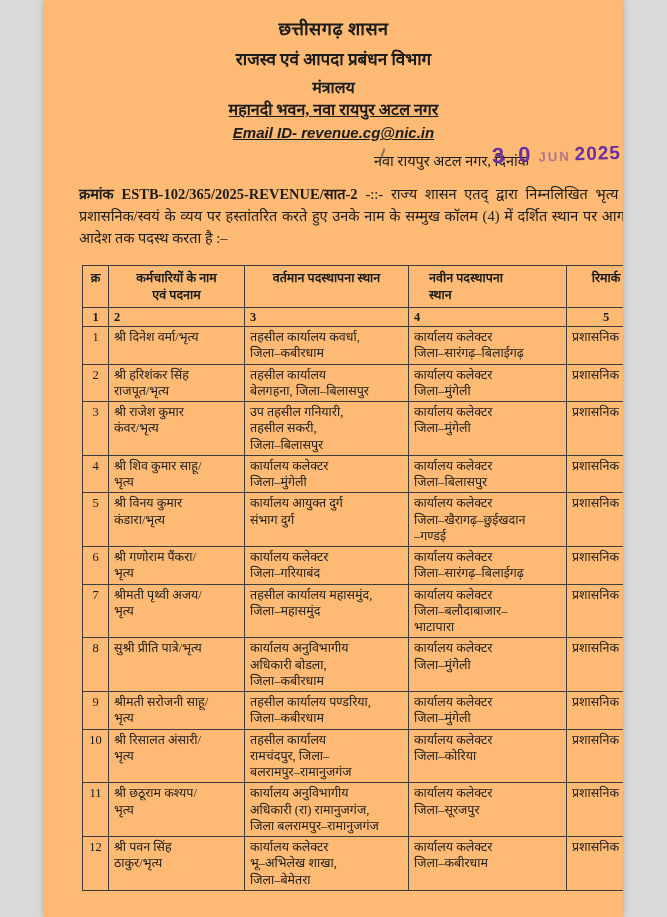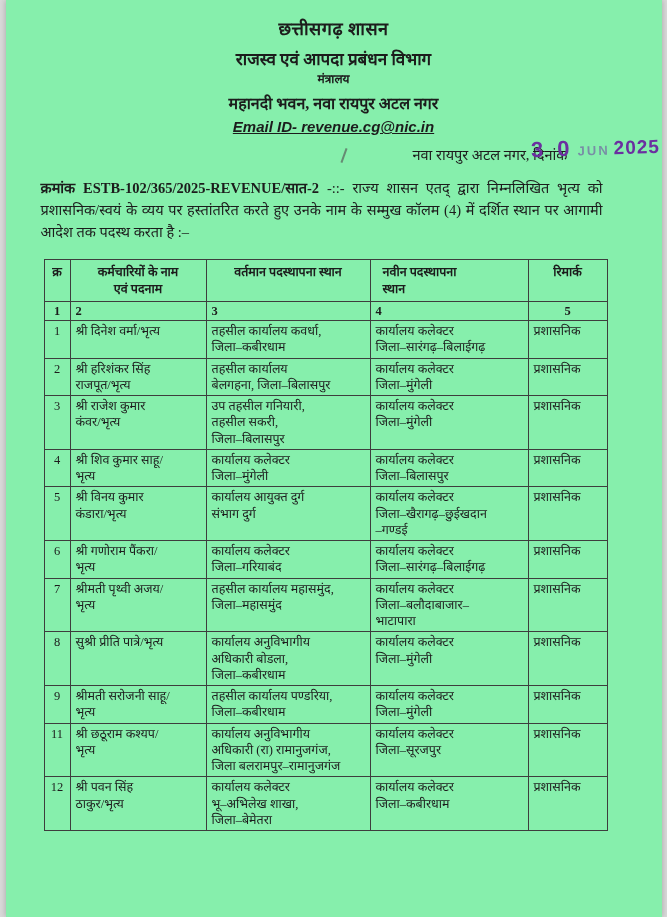--- a/index.html
+++ b/index.html
@@ -1,26 +1,26 @@
 <!DOCTYPE html>
 <html><head>
 <meta charset="utf-8">
 <style>
   html,body { margin:0; padding:0; background:#d9d9d9; }
   .page {
-    width:656px; height:917px; margin:0 auto; background:#86efac;
+    width:579px; height:917px; margin:0 auto; background:#fdba74;
     color:#1c1c1c; position:relative; overflow:hidden; box-sizing:border-box;
     font-family:"Liberation Serif","DejaVu Sans",serif;
     box-shadow:0 0 6px rgba(0,0,0,.25);
   }
   .doc-header { text-align:center; padding-top:16px; }
   .gov-title   { font-size:18px; font-weight:bold; letter-spacing:.5px; }
   .dept-line   { font-size:17px; font-weight:bold; margin-top:7px; }
-  .ministry    { font-size:12px; font-weight:bold; }
-  .address-line{ font-size:16px; font-weight:bold; margin-top:5px; }
+  .ministry    { font-size:16px; font-weight:bold; margin-top:6px; }
+  .address-line{ font-size:16px; font-weight:bold; text-decoration:underline; }
   .email-line  { font-size:15px; font-weight:bold; font-style:italic; margin-top:4px;
                  text-decoration:underline; font-family:"Liberation Sans",sans-serif; }
   .order-heading { font-size:15px; font-weight:bold; margin-top:15px; letter-spacing:1px; }
   .date-row { position:relative; text-align:right; padding-right:94px; margin-top:9px; font-size:14.5px; }
   .stamp {
     position:absolute; right:2px; top:-9px; white-space:nowrap;
     font-family:"Liberation Sans",sans-serif; font-weight:bold;
     transform:rotate(-2deg);
   }
   .stamp .day  { font-size:22px; letter-spacing:4px; }
@@ -31,21 +31,21 @@
   .intro { width:562px; margin:14px 0 0 35px; font-size:14.5px; line-height:1.5;
            text-align:justify; }
   .intro .bold { font-weight:bold; }
   .transfer-table { margin:16px 0 0 38px; border-collapse:collapse; width:563px;
                     table-layout:fixed; font-size:12.5px; }
   .transfer-table th, .transfer-table td {
     border:1.5px solid #3d3d3d; vertical-align:top; padding:2px 5px;
     white-space:pre-line; line-height:1.3;
   }
   .transfer-table th { font-weight:bold; text-align:center; padding-top:4px; padding-bottom:4px; }
-  .transfer-table th.col-new { text-align:left; padding-left:12px; }
+  .transfer-table th.col-new { text-align:left; padding-left:20px; }
   .num-row td { font-weight:bold; padding-top:1px; padding-bottom:1px; }
   .num-row .n-left { text-align:left; }
   .num-row .n-center { text-align:center; }
   td.serial { text-align:center; }
   td.remark { text-align:left; }
 </style>
 </head>
 <body>
 
 <div class="page">
@@ -194,20 +194,31 @@
       <td class="serial">9</td>
       <td>श्रीमती सरोजनी साहू/
 भृत्य</td>
       <td>तहसील कार्यालय पण्डरिया,
 जिला–कबीरधाम</td>
       <td>कार्यालय कलेक्टर
 जिला–मुंगेली</td>
       <td class="remark">प्रशासनिक</td>
     </tr>
 
+    <tr>
+      <td class="serial">10</td>
+      <td>श्री रिसालत अंसारी/
+भृत्य</td>
+      <td>तहसील कार्यालय
+रामचंदपुर, जिला–
+बलरामपुर–रामानुजगंज</td>
+      <td>कार्यालय कलेक्टर
+जिला–कोरिया</td>
+      <td class="remark">प्रशासनिक</td>
+    </tr>
 
     <tr>
       <td class="serial">11</td>
       <td>श्री छठूराम कश्यप/
 भृत्य</td>
       <td>कार्यालय अनुविभागीय
 अधिकारी (रा) रामानुजगंज,
 जिला बलरामपुर–रामानुजगंज</td>
       <td>कार्यालय कलेक्टर
 जिला–सूरजपुर</td>

